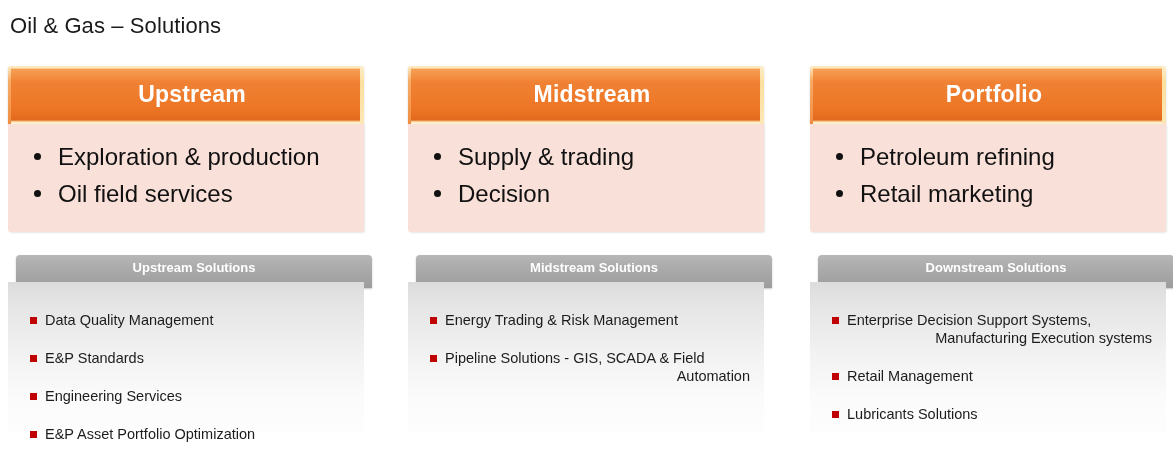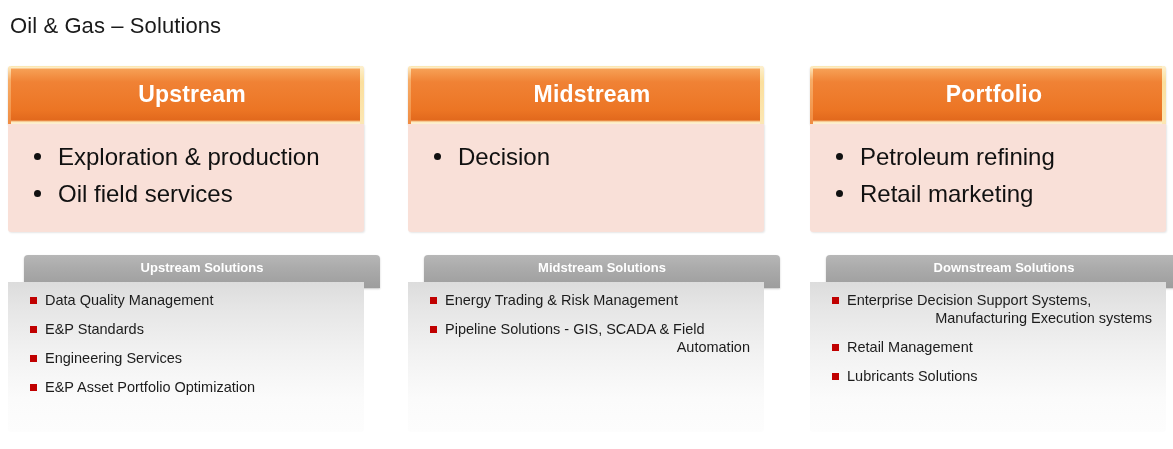--- a/index.html
+++ b/index.html
@@ -111,21 +111,21 @@
     width: 7px;
     height: 7px;
     border-radius: 50%;
     background: #111111;
   }
 
   
   .sol-header {
     position: absolute;
     top: 189px;
-    left: 16px;
+    left: 8px;
     width: 356px;
     height: 33px;
     border-radius: 4px 4px 0 0;
     background: linear-gradient(180deg, #b7b7b7 0%, #acacac 35%, #9d9d9d 100%);
     box-shadow: 0 1px 2px rgba(0,0,0,0.22);
   }
   .sol-header-label {
     position: absolute;
     left: 0; right: 0;
     top: 5px;
@@ -147,20 +147,21 @@
     border-radius: 0 0 3px 3px;
   }
   .sol-panel ul { list-style: none; }
   .sol-panel li {
     position: relative;
     padding-left: 23px;
     font-size: 14.5px;
     line-height: 18px;
     color: #1c1c1c;
     margin-bottom: 11px;
+    margin-top: 20px;
   }
   .sol-panel li .sq {
     position: absolute;
     left: 8px;
     top: 6px;
     width: 7px;
     height: 7px;
     background: #c00000;
   }
   .sol-panel li .line2 { display: block; text-align: right; }
@@ -194,20 +195,21 @@
       </ul>
     </div>
   </div>
 
   <div class="column" id="col-1">
     <div class="cat-header">
       <div class="cat-header-label">Midstream</div>
     </div>
     <div class="cat-body">
       <ul>
+        <li><span class="dot"></span><span>Supply &amp; trading</span></li>
         <li><span class="dot"></span><span>Decision</span></li>
       </ul>
     </div>
     <div class="sol-header">
       <div class="sol-header-label">Midstream Solutions</div>
     </div>
     <div class="sol-panel">
       <ul>
         <li><span class="sq"></span><span>Energy Trading &amp; Risk Management</span></li>
         <li><span class="sq"></span><span>Pipeline Solutions - GIS, SCADA &amp; Field</span><span class="line2">Automation</span></li>

